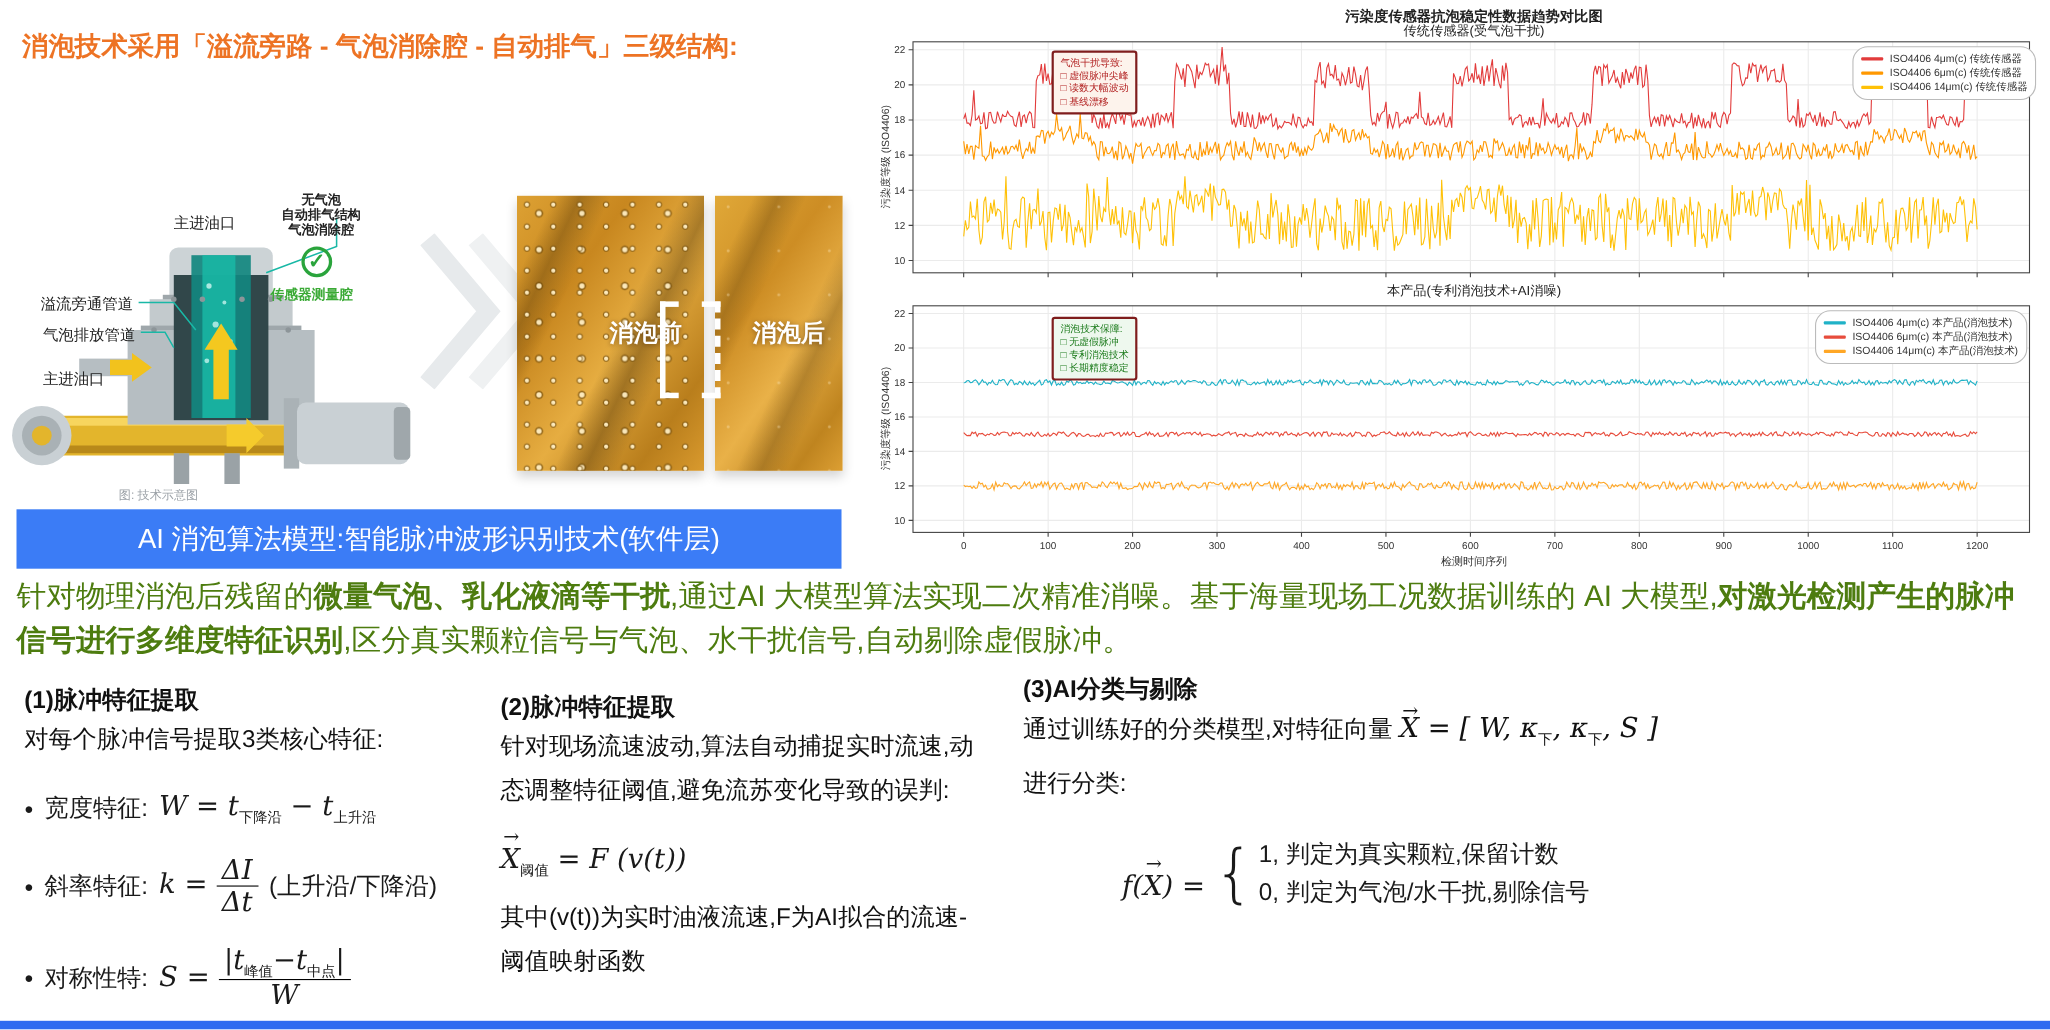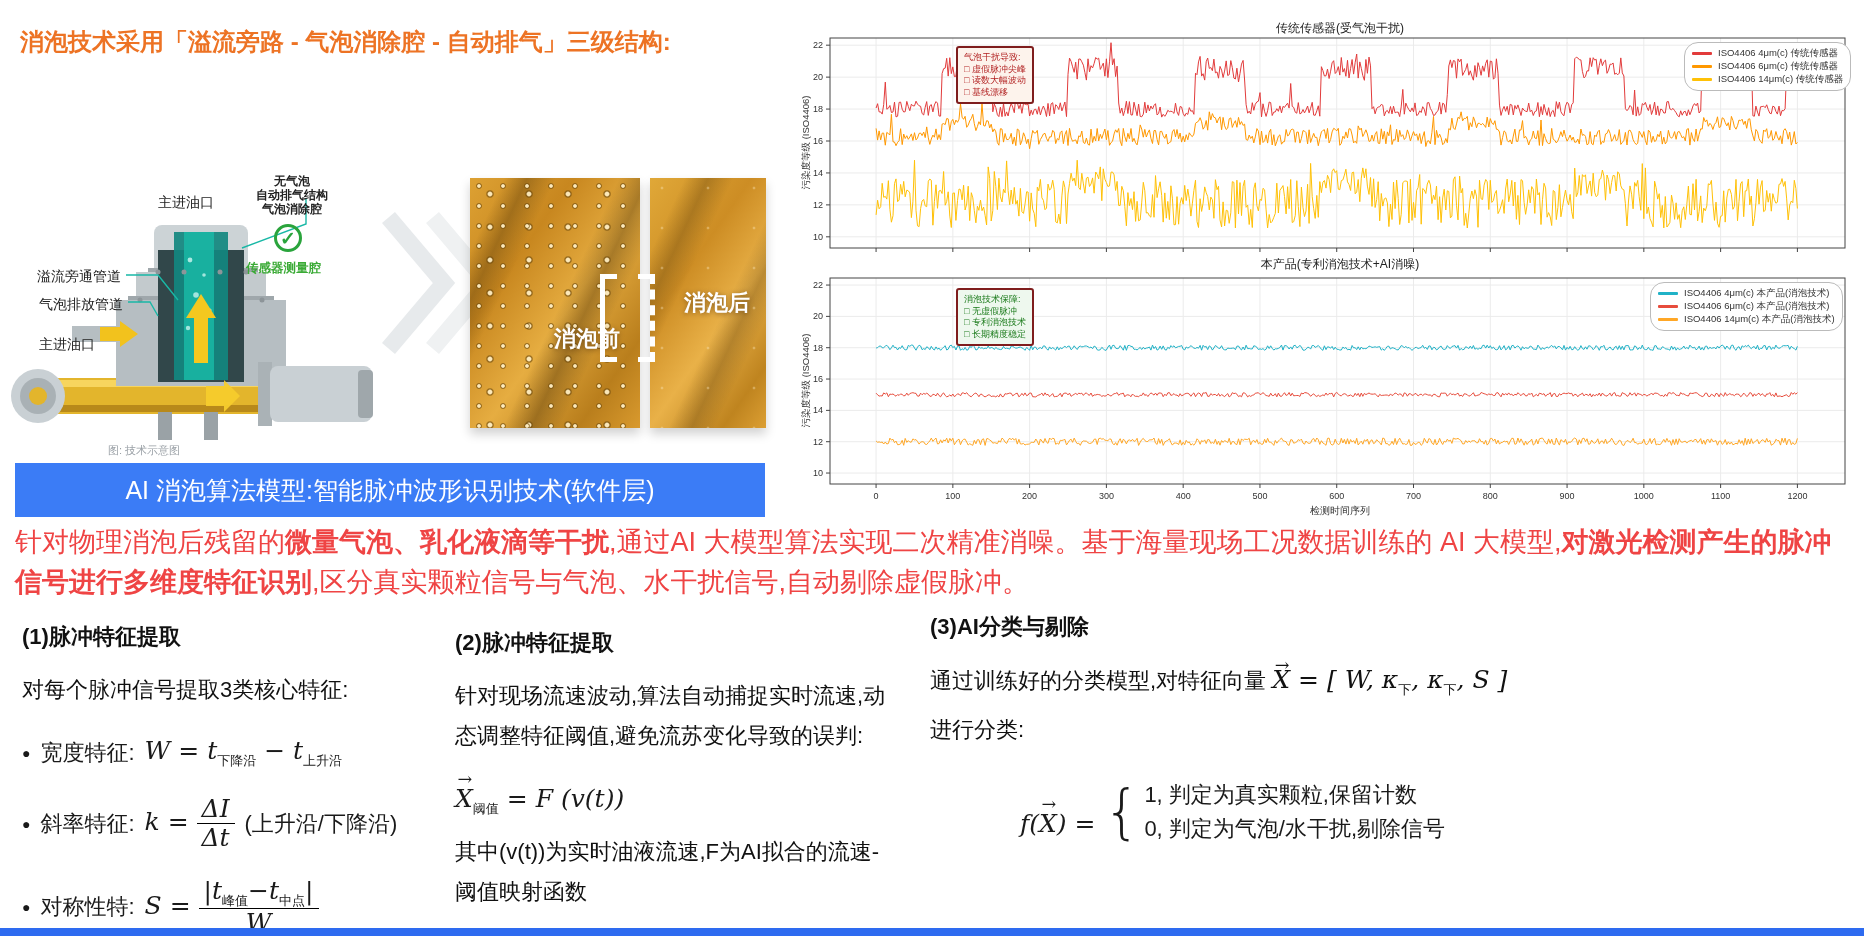--- a/index.html
+++ b/index.html
@@ -54,24 +54,24 @@
   .xlab { left:830px; top:504px; width:1020px; text-align:center; font-size:10px; color:#333; }
   .ann { position:absolute; font-size:9px; line-height:11.5px; padding:4px 6px; border:2px solid #7f1d1d;
     border-radius:3px; }
   .ann-red { background:#fdf3ec; color:#b22222; }
   .ann-green { background:#eef8ee; color:#1a7a1a; }
   .legend { position:absolute; background:#fff; border:1px solid #bbb; border-radius:14px;
     padding:4px 7px; font-size:9.5px; color:#333; }
   .lrow { display:flex; align-items:center; gap:6px; height:13px; }
   .lswatch { display:inline-block; width:20px; height:2.5px; border-radius:1px; }
   
-  .bigpara { left:15px; top:522px; width:1840px; font-size:27px; line-height:40px; color:#ef4444; }
+  .bigpara { left:15px; top:522px; width:1840px; font-size:27px; line-height:40px; color:#4d7c0f; }
   .bigpara b { font-weight:bold; }
   .col { position:absolute; }
-  .col-title { font-size:22px; font-weight:bold; color:#111; margin-bottom:18px; }
+  .col-title { font-size:22px; font-weight:bold; color:#111; }
   .col-text { font-size:22px; line-height:40px; color:#111; }
   .bullet-row { display:flex; align-items:center; gap:10px; margin-top:26px; font-size:22px; }
   .dot { font-size:14px; }
   .math { font-family:"DejaVu Serif", serif; font-style:italic; font-size:25px; }
   .math .cn-sub { font-style:normal; font-size:13px; vertical-align:-6px; font-family:"Liberation Sans",sans-serif; }
   .frac { display:inline-block; text-align:center; vertical-align:middle; line-height:1.05; }
   .frac .num { display:block; border-bottom:1.6px solid #000; padding:0 5px 1px; }
   .frac .den { display:block; padding-top:1px; }
   .vec { position:relative; display:inline-block; }
   .vec::before { content:"→"; position:absolute; top:-0.85em; left:55%; transform:translateX(-50%);
@@ -154,31 +154,32 @@
     <div class="caption" style="left:100px; top:293px;">图: 技术示意图</div>
   </div>
 
   <svg class="abs chev" viewBox="0 0 112 142">
     <polyline points="12,12 62,71 12,130" fill="none" stroke="#e7eaec" stroke-width="17" stroke-linecap="square"></polyline>
     <polyline points="56,12 106,71 56,130" fill="none" stroke="#eff1f2" stroke-width="17" stroke-linecap="square"></polyline>
   </svg>
 
   <div class="abs photos">
     <div class="photo photo-base" style="left:0; width:170px;">
-      <div class="photo-label" style="right:20px; top:110px;margin-top:36px;">消泡前</div>
+      <div class="photo-label" style="right:20px; top:110px;">消泡前</div>
     </div>
     <div class="photo photo-clean" style="left:180px; width:116px;">
       <div class="photo-label" style="left:34px; top:110px;">消泡后</div>
     </div>
     <div class="bracket solid" style="left:130px; top:96px;"></div>
     <div class="bracket dashed" style="left:168px; top:96px;"></div>
   </div>
 
   <div class="abs banner">AI 消泡算法模型:智能脉冲波形识别技术(软件层)</div>
 
+  <div class="abs suptitle">污染度传感器抗泡稳定性数据趋势对比图</div>
   <div class="abs chart-title" style="top:20px;">传统传感器(受气泡干扰)</div>
   <svg class="abs" style="left:795px; top:30px;" width="1062" height="225">
       <line x1="81.06656580937972" x2="81.06656580937972" y1="8" y2="218" stroke="#ebebeb" stroke-width="1"></line>
       <line x1="157.84417549167927" x2="157.84417549167927" y1="8" y2="218" stroke="#ebebeb" stroke-width="1"></line>
       <line x1="234.62178517397882" x2="234.62178517397882" y1="8" y2="218" stroke="#ebebeb" stroke-width="1"></line>
       <line x1="311.3993948562784" x2="311.3993948562784" y1="8" y2="218" stroke="#ebebeb" stroke-width="1"></line>
       <line x1="388.17700453857793" x2="388.17700453857793" y1="8" y2="218" stroke="#ebebeb" stroke-width="1"></line>
       <line x1="464.95461422087743" x2="464.95461422087743" y1="8" y2="218" stroke="#ebebeb" stroke-width="1"></line>
       <line x1="541.732223903177" x2="541.732223903177" y1="8" y2="218" stroke="#ebebeb" stroke-width="1"></line>
       <line x1="618.5098335854765" x2="618.5098335854765" y1="8" y2="218" stroke="#ebebeb" stroke-width="1"></line>

